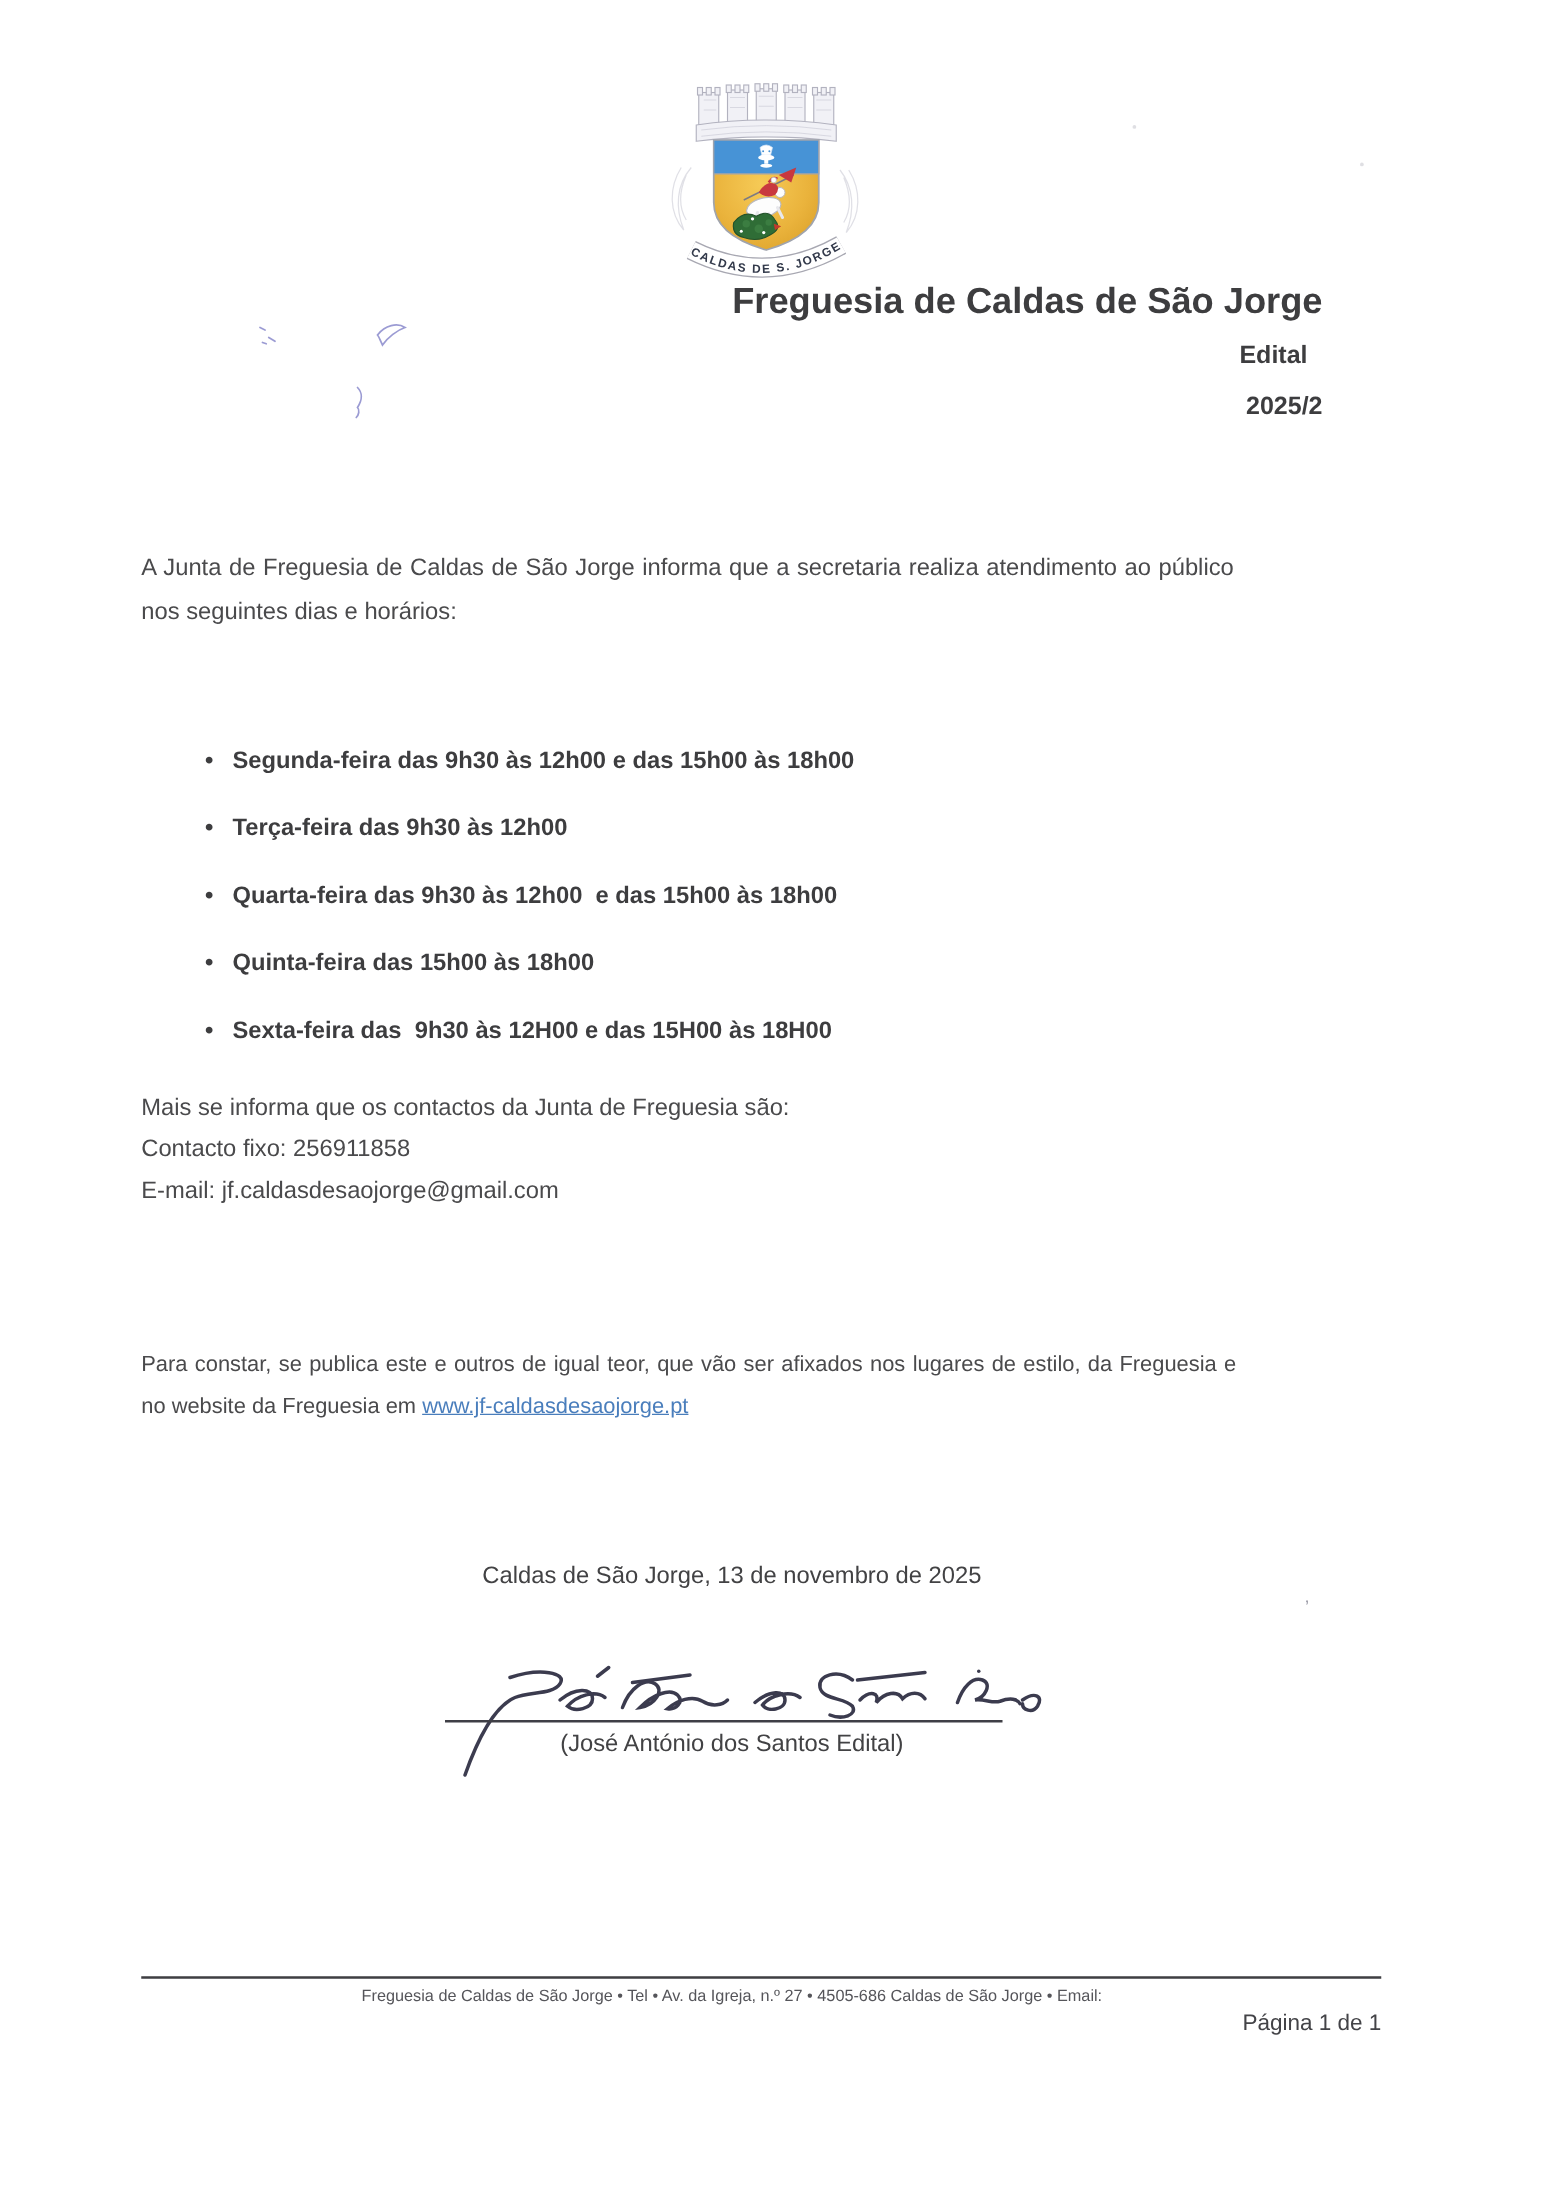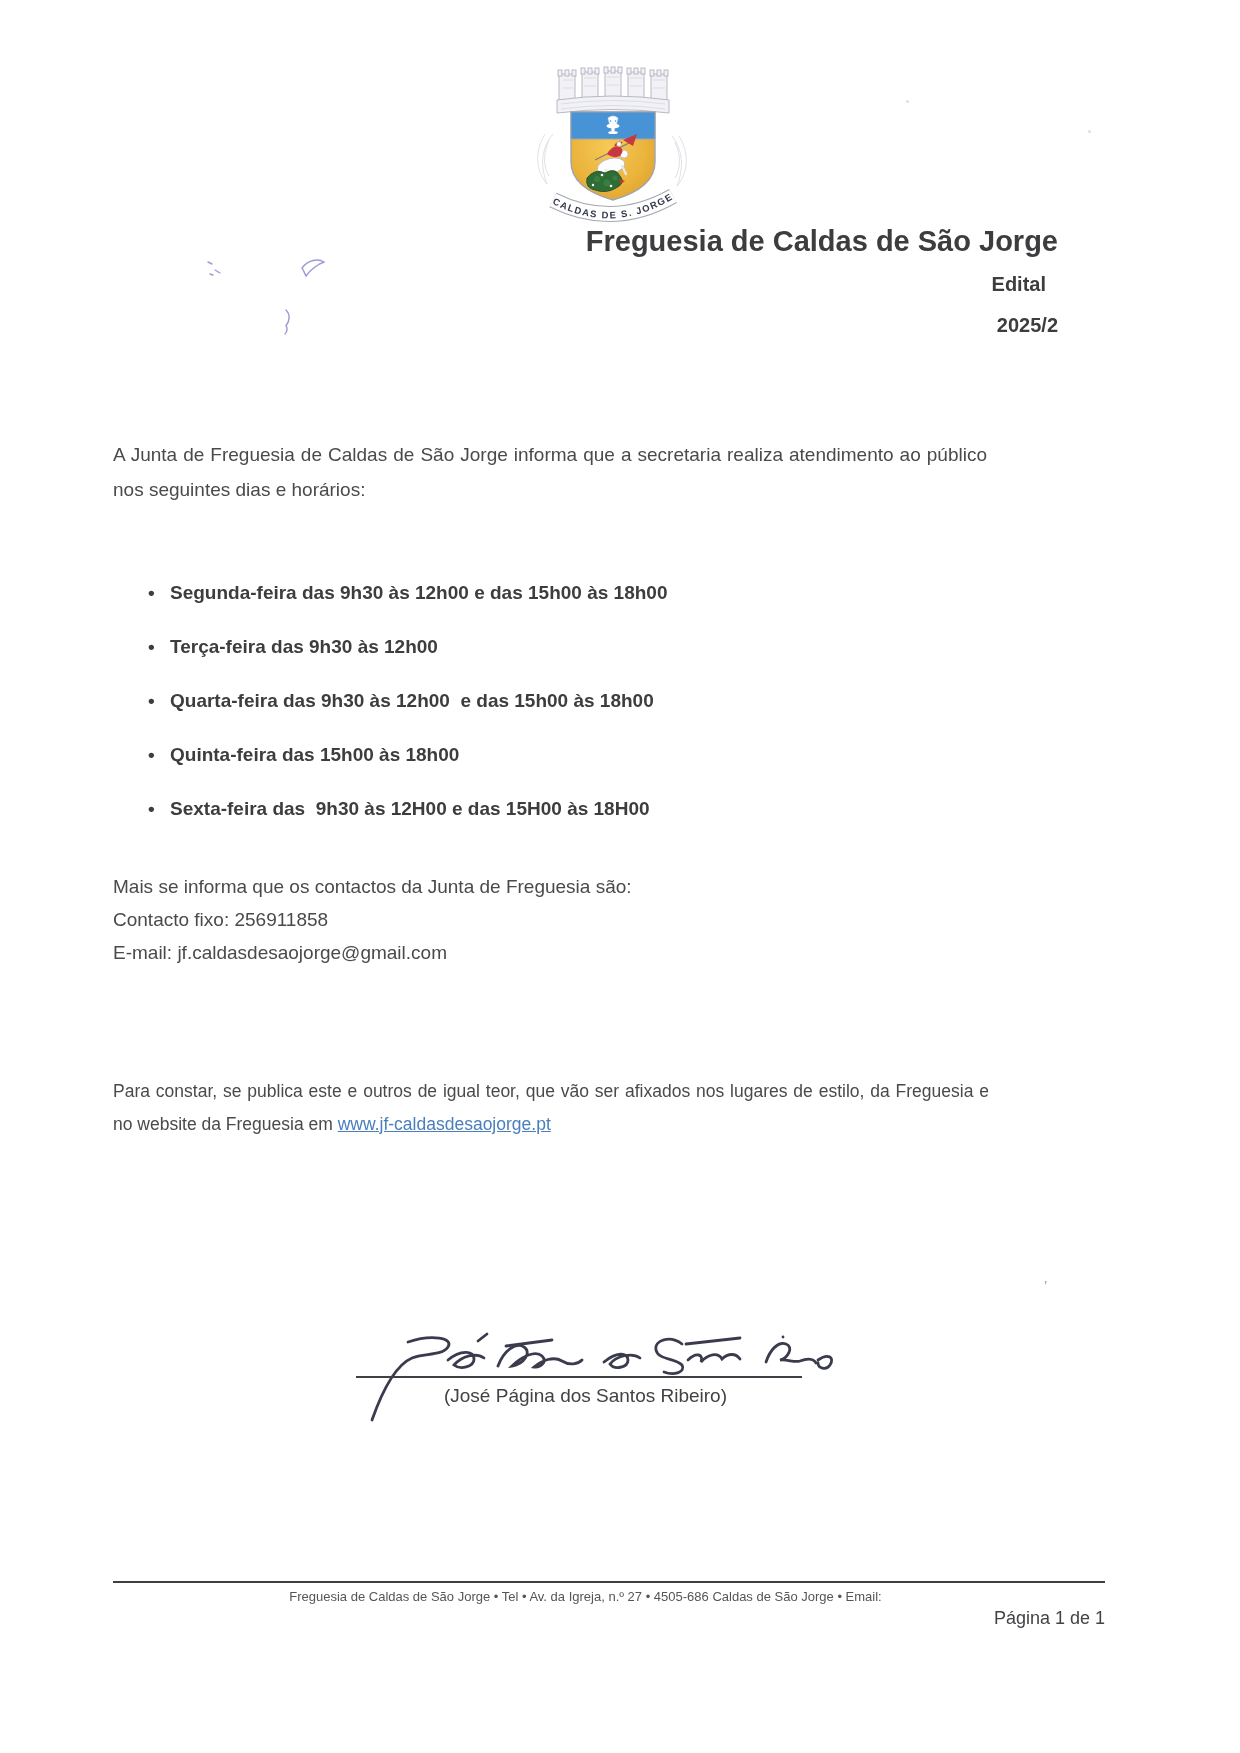--- a/index.html
+++ b/index.html
@@ -11,21 +11,21 @@
 
   
   .title-wrap{left:113px;top:224px;width:945px;text-align:right;}
   .org-title{font-size:29px;font-weight:700;color:#3d3d3f;line-height:34px;margin:0;}
   .doc-type{font-size:20px;font-weight:700;color:#3d3d3f;line-height:29px;margin:12px;}
   .doc-number{font-size:20px;font-weight:700;color:#3d3d3f;line-height:29px;margin:0;}
 
   
   .intro{left:113px;top:437px;width:874px;font-size:19px;line-height:35px;
          text-align:justify;color:#4a4a4c;}
-  .schedule{left:146px;top:580px;width:760px;list-style:none;margin:0;padding:0;}
+  .schedule{left:146px;top:580px;width:760px;list-style:none;margin:16px;padding:0;}
   .schedule li{position:relative;padding-left:24px;margin-bottom:28px;
                font-size:19px;line-height:26px;font-weight:700;color:#3d3d3f;
                white-space:pre-wrap;}
   .schedule li::before{content:"•";position:absolute;left:2px;top:0;
                font-size:19px;color:#3d3d3f;}
   .contacts{left:113px;top:870px;width:874px;font-size:19px;line-height:33px;color:#4a4a4c;}
   .closing{left:113px;top:1075px;width:876px;font-size:17.5px;line-height:33px;
            text-align:justify;color:#4a4a4c;}
   .weblink{color:#4a7ebc;text-decoration:underline;cursor:pointer;}
 
@@ -158,41 +158,42 @@
 
 <div class="abs contacts">
   <div>Mais se informa que os contactos da Junta de Freguesia são:</div>
   <div>Contacto fixo: 256911858</div>
   <div>E-mail: jf.caldasdesaojorge@gmail.com</div>
 </div>
 
 <div class="abs closing"><span>Para constar, se publica este e outros de igual teor, que vão ser afixados nos lugares de estilo, da Freguesia e no website da Freguesia em </span><span class="weblink">www.jf-caldasdesaojorge.pt</span></div>
 
 <div class="abs date-wrap">
+  <div>Caldas de São Jorge, 13 de novembro de 2025</div>
 </div>
 
 <svg class="abs" style="left:336px;top:1332px;" width="500" height="100" viewBox="0 0 500 100">
   <g fill="none" stroke="#2b2b40" stroke-width="2.8" stroke-linecap="round" opacity="0.92">
     <path d="M72,10 C96,2 118,6 112,15 C106,24 88,21 76,26 C62,32 48,54 36,88"></path>
     <path d="M112,28 C124,18 138,18 138,27 C138,35 124,38 118,33 C126,24 140,20 148,26"></path>
     <path d="M142,9 L151,2"></path>
     <path d="M162,34 C168,18 180,10 188,15 C196,20 188,32 176,34 C186,24 200,18 206,24 C212,30 204,36 198,35 C206,28 218,24 226,29 C234,34 242,32 246,28"></path>
     <path d="M170,14 L216,8"></path>
     <path d="M268,30 C280,20 292,20 292,28 C292,36 278,38 274,32 C280,24 296,20 304,26"></path>
     <path d="M346,12 C334,3 318,8 320,18 C322,28 340,26 346,33 C350,40 338,44 328,40"></path>
     <path d="M352,28 C360,20 368,22 365,30 C372,22 382,20 386,27 C392,21 400,21 404,27"></path>
     <path d="M350,12 L404,6"></path>
     <path d="M430,30 C434,18 442,9 450,12 C458,15 452,26 444,28 C452,27 458,31 464,29 C472,26 478,27 480,31"></path>
     <path d="M482,28 C492,21 499,25 494,33 C490,39 482,36 482,31"></path>
     <circle cx="447" cy="5" r="1.4" fill="#2b2b40" stroke="none"></circle>
   </g>
 </svg>
 
 <div class="abs sig-line"></div>
-<div class="abs signer-name">(José Página dos Santos Ribeiro)</div>
+<div class="abs signer-name">(José António dos Santos Edital)</div>
 
 <div class="abs footer-rule"></div>
 <div class="abs footer-info">Freguesia de Caldas de São Jorge • Tel • Av. da Igreja, n.º 27 • 4505-686 Caldas de São Jorge • Email:</div>
 <div class="abs footer-page">Página 1 de 1</div>
 
 <svg class="abs" style="left:190px;top:248px;" width="160" height="95" viewBox="0 0 160 95">
   <g fill="none" stroke="#4a4ab0" stroke-width="1.4" opacity="0.55" stroke-linecap="round">
     <path d="M18,14 l4,2 M25,22 l5,3 M20,26 l3,1"></path>
     <path d="M112,20 C118,12 128,10 134,14 C128,16 120,22 116,28 C114,24 113,21 112,20 Z"></path>
     <path d="M96,62 C100,66 100,72 96,78 C98,80 97,84 95,86"></path>

